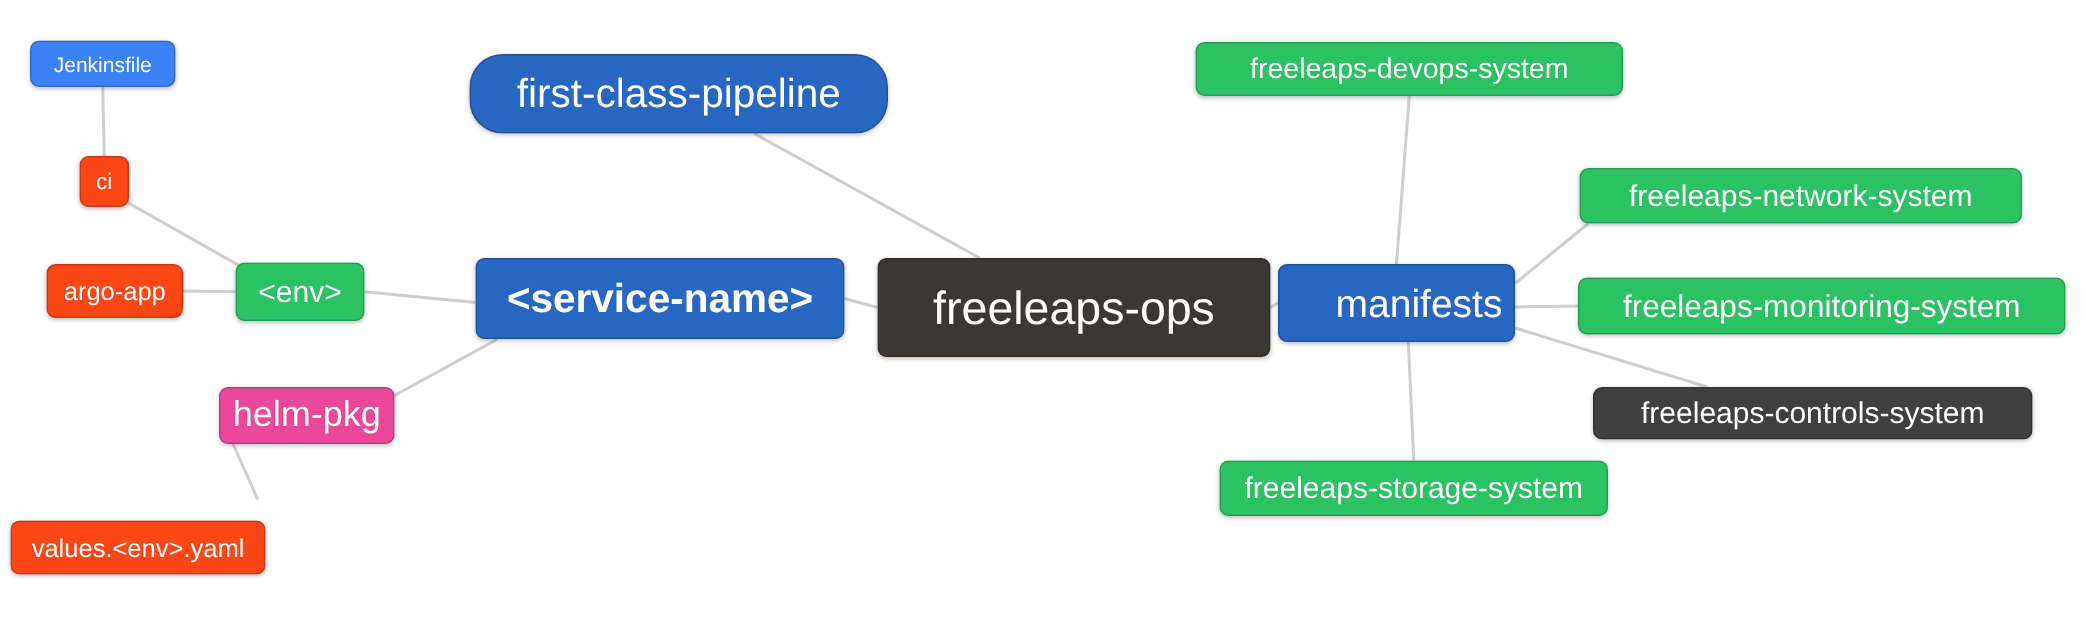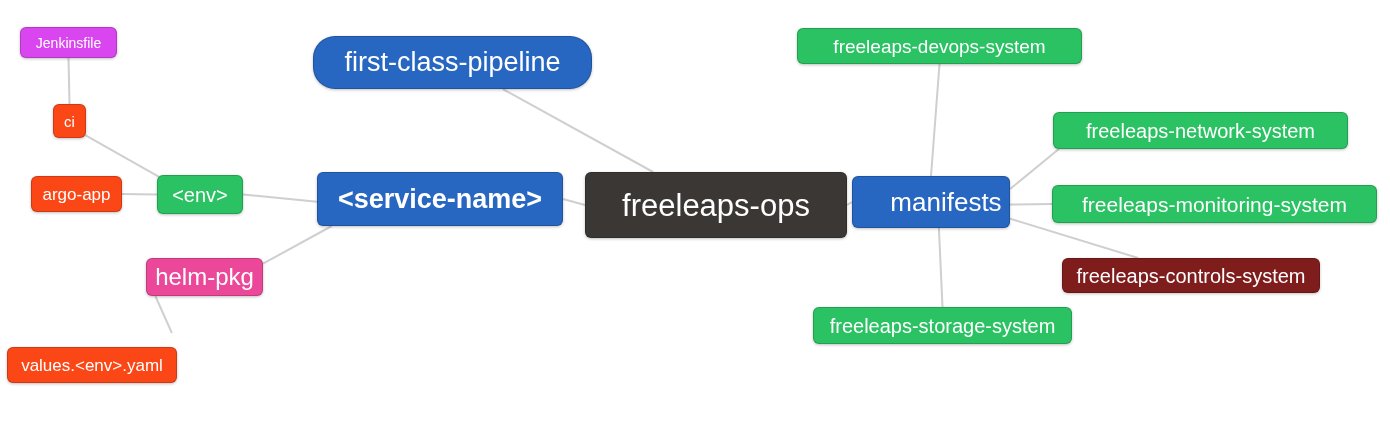--- a/index.html
+++ b/index.html
@@ -54,29 +54,29 @@
       <line x1="502.72" y1="89" x2="653.12" y2="172" stroke="#CFCFCF" stroke-width="2"></line>
       <line x1="563" y1="199" x2="585" y2="205" stroke="#CFCFCF" stroke-width="2"></line>
       <line x1="847" y1="205" x2="852" y2="202" stroke="#CFCFCF" stroke-width="2"></line>
       <line x1="931" y1="176" x2="939.5" y2="64" stroke="#CFCFCF" stroke-width="2"></line>
       <line x1="1010" y1="189" x2="1058.9" y2="149" stroke="#CFCFCF" stroke-width="2"></line>
       <line x1="1010" y1="204.6" x2="1052" y2="204" stroke="#CFCFCF" stroke-width="2"></line>
       <line x1="1010" y1="218.64" x2="1138.18" y2="258" stroke="#CFCFCF" stroke-width="2"></line>
       <line x1="938.9" y1="228" x2="942.5" y2="307" stroke="#CFCFCF" stroke-width="2"></line>
     </svg>
   <div id="nodes-layer">
-      <div class="node" style="left: 20px; top: 27px; width: 97px; height: 31px; font-size: 14px; background: #d946ef; color: rgb(255, 255, 255);">Jenkinsfile</div>
+      <div class="node" style="left: 20px; top: 27px; width: 97px; height: 31px; font-size: 14px; background: #3b82f6; color: rgb(255, 255, 255);">Jenkinsfile</div>
       <div class="node" style="left: 53px; top: 104px; width: 33px; height: 34px; font-size: 15px; background: rgb(251, 70, 22); color: rgb(255, 255, 255);">ci</div>
       <div class="node" style="left: 31px; top: 176px; width: 91px; height: 36px; font-size: 17px; background: rgb(251, 70, 22); color: rgb(255, 255, 255);">argo-app</div>
       <div class="node" style="left: 157px; top: 175px; width: 86px; height: 39px; font-size: 20px; background: rgb(43, 194, 99); color: rgb(255, 255, 255);">&lt;env&gt;</div>
       <div class="node" style="left: 146px; top: 258px; width: 117px; height: 38px; font-size: 24px; background: #ec4899; color: rgb(255, 255, 255);">helm-pkg</div>
       <div class="node" style="left: 7px; top: 332px; width: 170px; height: 36px; font-size: 17px; background: rgb(251, 70, 22); color: rgb(255, 255, 255); margin-top: 15px;">values.&lt;env&gt;.yaml</div>
       <div class="node" style="left: 313px; top: 36px; width: 279px; height: 53px; font-size: 27px; background: rgb(39, 102, 193); color: rgb(255, 255, 255); border-radius: 22px;">first-class-pipeline</div>
       <div class="node" style="left: 317px; top: 172px; width: 246px; height: 54px; font-size: 27px; background: rgb(39, 102, 193); color: rgb(255, 255, 255); font-weight: bold;">&lt;service-name&gt;</div>
       <div class="node" style="left: 585px; top: 172px; width: 262px; height: 66px; font-size: 31px; background: rgb(59, 55, 52); color: rgb(255, 255, 255);">freeleaps-ops</div>
       <div class="node" style="left: 852px; top: 176px; width: 158px; height: 52px; font-size: 26px; background: rgb(39, 102, 193); color: rgb(255, 255, 255); padding-left: 36px;">manifests</div>
       <div class="node" style="left: 797px; top: 28px; width: 285px; height: 36px; font-size: 19px; background: rgb(43, 194, 99); color: rgb(255, 255, 255);">freeleaps-devops-system</div>
       <div class="node" style="left: 1053px; top: 112px; width: 295px; height: 37px; font-size: 20px; background: rgb(43, 194, 99); color: rgb(255, 255, 255);">freeleaps-network-system</div>
       <div class="node" style="left: 1052px; top: 185px; width: 325px; height: 38px; font-size: 21px; background: rgb(43, 194, 99); color: rgb(255, 255, 255);">freeleaps-monitoring-system</div>
-      <div class="node" style="left: 1062px; top: 258px; width: 258px; height: 35px; font-size: 20px; background: #7f1d1d; color: rgb(255, 255, 255);">freeleaps-controls-system</div>
+      <div class="node" style="left: 1062px; top: 258px; width: 293px; height: 35px; font-size: 20px; background: #404040; color: rgb(255, 255, 255);">freeleaps-controls-system</div>
       <div class="node" style="left: 813px; top: 307px; width: 259px; height: 37px; font-size: 20px; background: rgb(43, 194, 99); color: rgb(255, 255, 255);">freeleaps-storage-system</div>
     </div>
 </div>
 
 </body></html>

